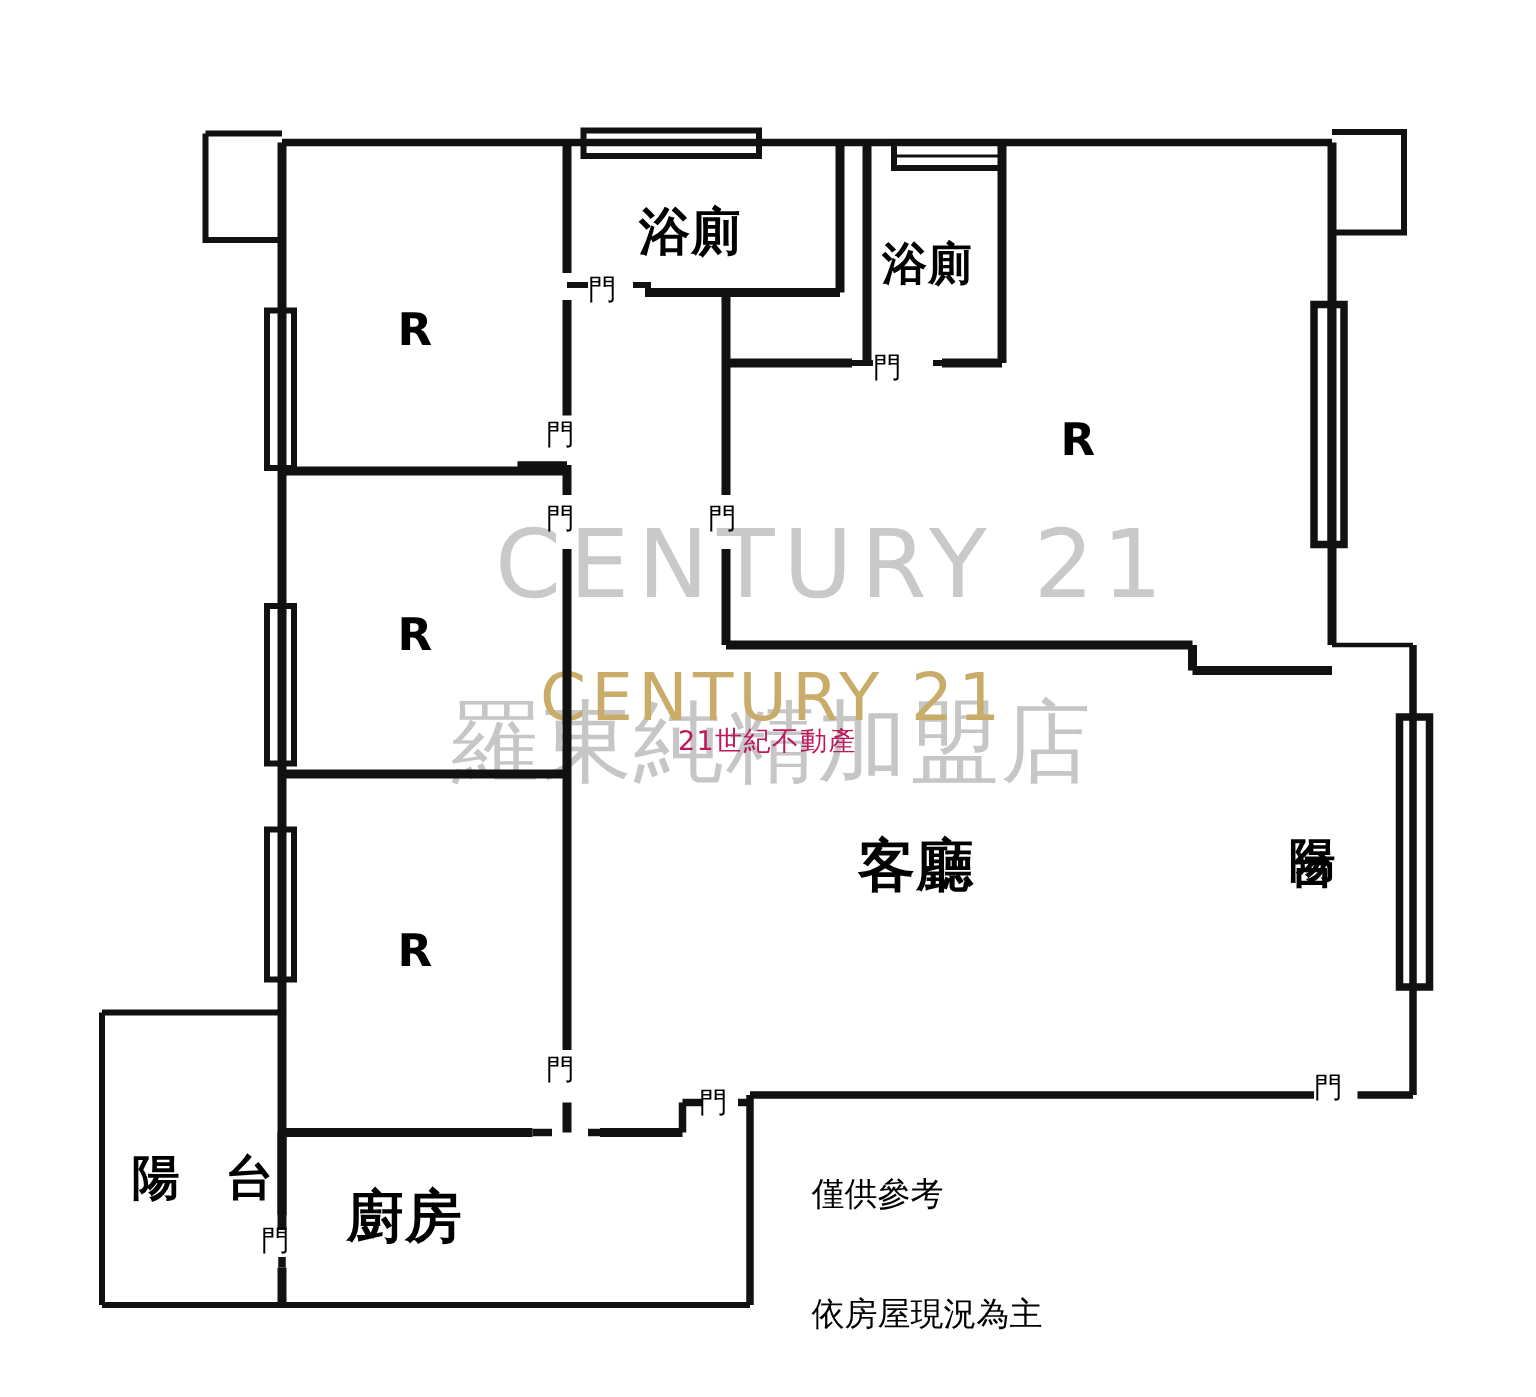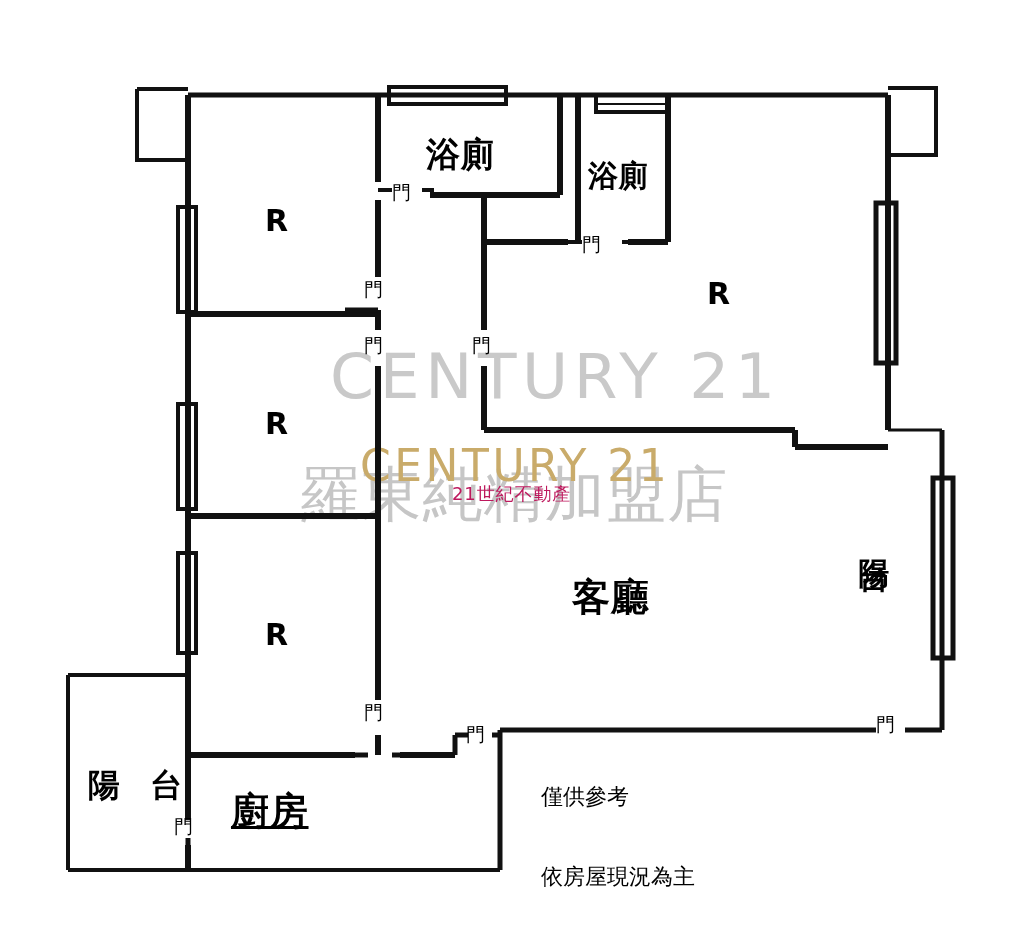--- a/index.html
+++ b/index.html
@@ -220,23 +220,23 @@
   <div class="label label-room-r" style="left:265px; top:406px;">R</div>
 
   <div class="label label-room-r" style="left:265px; top:617px;">R</div>
 
   <div class="label label-room-r" style="left:707px; top:276px;">R</div>
 
   <div class="label label-cn-lg" style="left:426px; top:132px;">浴廁</div>
 
   <div class="label label-cn-md" style="left:588px; top:156px;">浴廁</div>
 
-  <div class="label label-cn-lg" style="left:572px; top:572px; font-size:38px;">客廳</div>
-
-  <div class="label label-cn-lg" style="left:231px; top:786px; font-size:38px;text-decoration:underline;">廚房</div>
+  <div class="label label-cn-lg" style="left:572px; top:552px; font-size:38px;">客廳</div>
+
+  <div class="label label-cn-lg" style="left:231px; top:786px; font-size:38px;">廚房</div>
 
   <div class="label label-cn-sm label-spaced" style="left:88px; top:764px; font-size:32px;">陽 台</div>
 
   <div class="label label-cn-sm label-vert" style="left:858px; top:535px; font-size:31px;">陽台</div>
 
   <div class="label label-door" style="left:392px; top:180px;">門</div>
 
   <div class="label label-door" style="left:582px; top:232px;">門</div>
 
   <div class="label label-door" style="left:364px; top:277px;">門</div>

